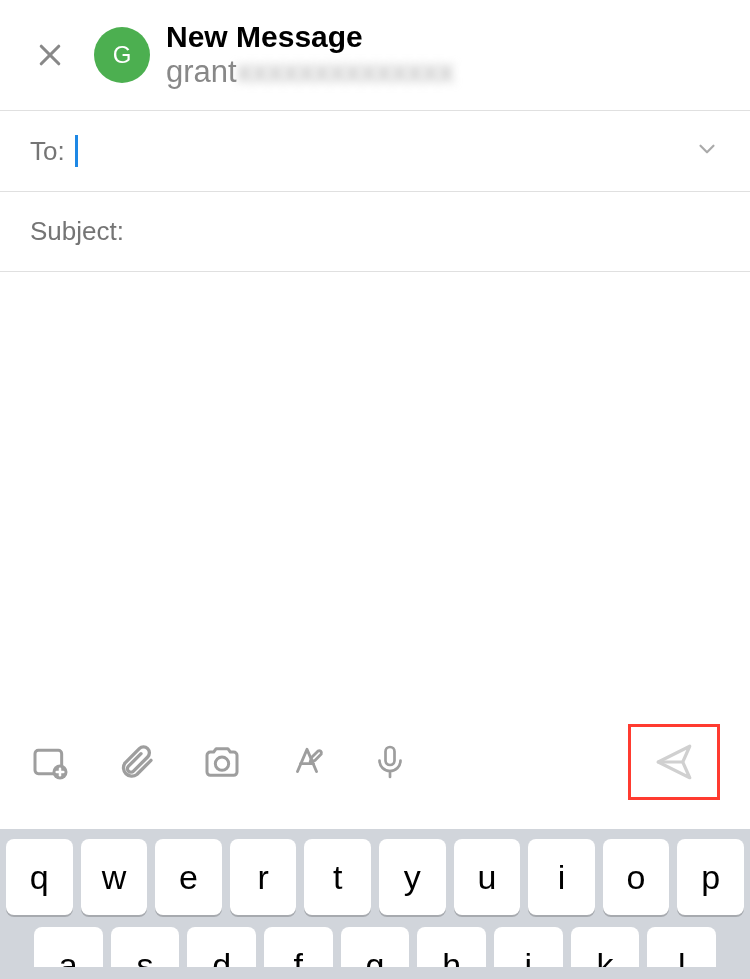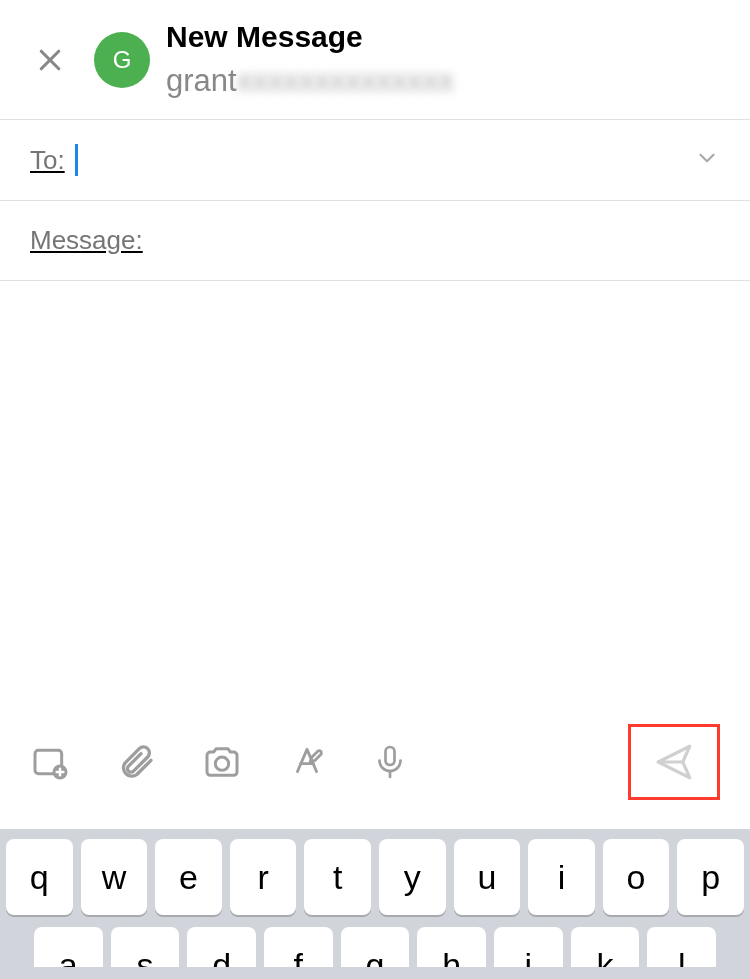--- a/index.html
+++ b/index.html
@@ -1,24 +1,24 @@
 <!DOCTYPE html>
 <html><head>
 <meta charset="utf-8">
 <style>
   * { box-sizing: border-box; margin: 0; padding: 0; }
   html, body { width: 750px; height: 979px; font-family: -apple-system, Helvetica, Arial, sans-serif; background: #fff; overflow: hidden; }
   .header { display: flex; align-items: center; padding: 20px 30px 20px 30px; }
   .close-btn { width: 40px; height: 40px; display: flex; align-items: center; justify-content: center; cursor: pointer; color: #888; }
   .avatar { width: 56px; height: 56px; border-radius: 50%; background: #4caf50; color: #fff; display: flex; align-items: center; justify-content: center; font-size: 24px; font-weight: 400; margin-left: 24px; margin-right: 16px; flex-shrink: 0; }
-  .title-block { display: flex; flex-direction: column; gap: 9px; }
+  .title-block { display: flex; flex-direction: column; }
   .title { font-size: 30px; font-weight: 600; color: #000; line-height: 1.1; }
   .subtitle { font-size: 31px; color: #888; line-height: 1.2; }
   .subtitle .blur { filter: blur(5px); color: #aaa; }
-  .field-row { display: flex; align-items: center; padding: 24px 30px; border-top: 1px solid #e0e0e0; text-decoration: underline; }
+  .field-row { display: flex; align-items: center; padding: 24px 30px; border-top: 1px solid #e0e0e0; }
   .field-label { font-size: 26px; color: #757575; }
   .cursor { display: inline-block; width: 3px; height: 32px; background: #1e88e5; margin-left: 10px; vertical-align: middle; }
   .to-row { justify-content: space-between; }
   .to-left { display: flex; align-items: center; }
   .chevron { color: #aaa; }
   .subject-row { border-bottom: 1px solid #e0e0e0; }
   .compose-body { flex: 1; min-height: 430px; }
   .toolbar { display: flex; align-items: center; padding: 0 30px 10px 30px; gap: 46px; position: absolute; bottom: 169px; width: 100%; }
   .tool-icon { color: #9e9e9e; display: flex; align-items: center; justify-content: center; }
   .send-btn { margin-left: auto; border: 3px solid #ff3b30; padding: 14px 22px; color: #d0d0d0; display: flex; align-items: center; justify-content: center; }
@@ -56,21 +56,21 @@
     <span class="cursor"></span>
   </div>
   <span class="chevron">
     <svg width="26" height="26" viewBox="0 0 24 24" fill="none" stroke="currentColor" stroke-width="2" stroke-linecap="round" stroke-linejoin="round">
         <polyline points="6 9 12 15 18 9"></polyline>
       </svg>
   </span>
 </div>
 
 <div class="field-row subject-row">
-  <span class="field-label">Message:</span>
+  <span class="field-label">Subject:</span>
 </div>
 
 <div class="compose-body"></div>
 
 <div class="toolbar">
   <span class="tool-icon">
     <svg width="40" height="40" viewBox="0 0 24 24" fill="none" stroke="currentColor" stroke-width="1.8" stroke-linecap="round" stroke-linejoin="round">
         <rect x="3" y="5" width="16" height="14" rx="2"></rect>
         <circle cx="18" cy="18" r="4.5" fill="#9e9e9e" stroke="none"></circle>
         <line x1="18" y1="16" x2="18" y2="20" stroke="#fff" stroke-width="1.5"></line>

